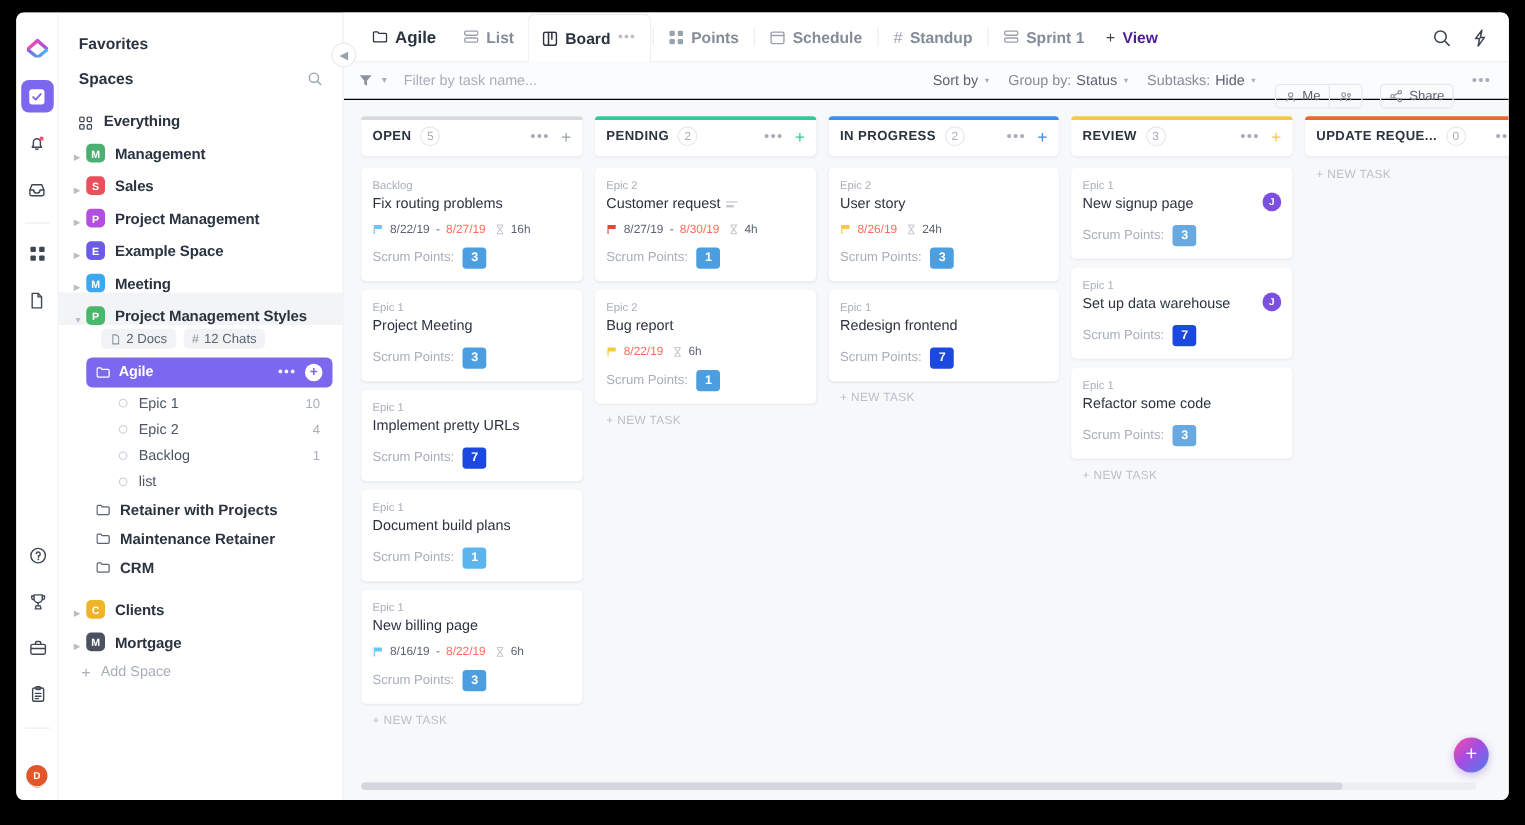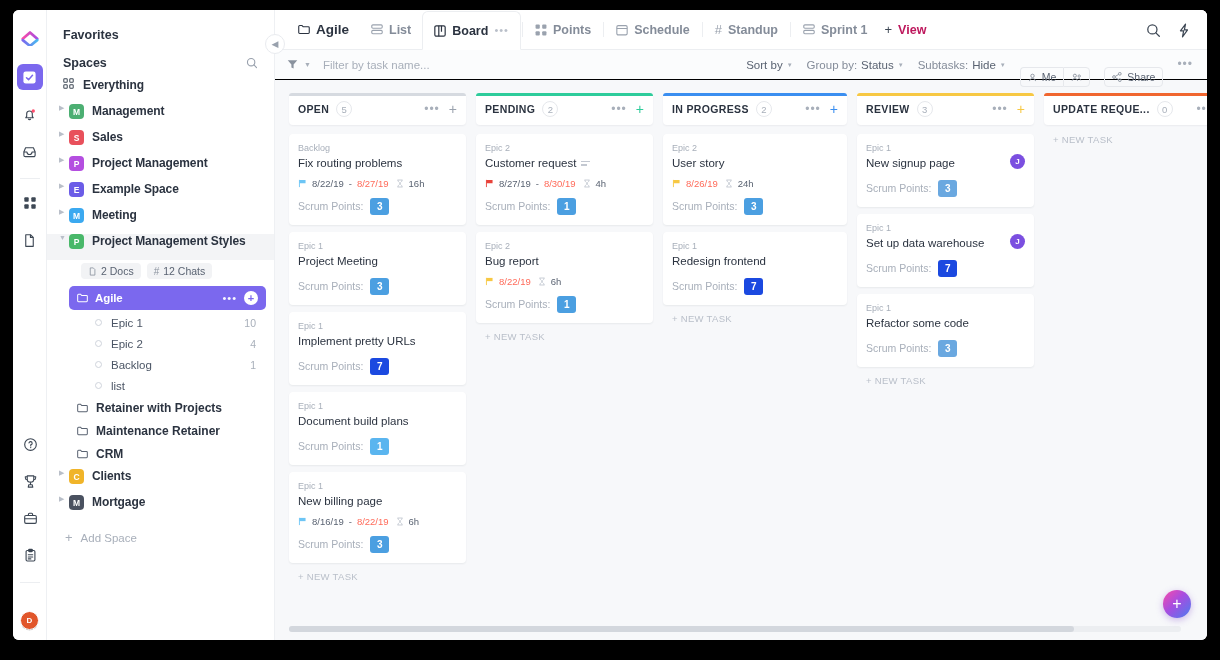--- a/index.html
+++ b/index.html
@@ -25,21 +25,21 @@
   .av1 { background:#404040; left:3px; top:12px; }
   .av2 { background:#e1562b; left:3px; top:11px; }
 
   
   .sidebar { width:228px; flex:0 0 228px; background:#fff; border-right:1px solid #eef0f3;
     position:relative; padding:0 0 0 0; }
   .sb-head { font-size:12.5px; font-weight:700; color:#2b3340; padding:18px 16px 12px 16px; }
   .sb-spaces { display:flex; align-items:center; justify-content:space-between;
     padding:2px 16px 8px 16px;text-align:right; }
   .sb-spaces span { font-size:12.5px; font-weight:700; color:#2b3340; }
-  .sb-row { display:flex; align-items:flex-start; height:26px; padding:0 16px 0 12px;
+  .sb-row { display:flex; align-items:flex-end; height:26px; padding:0 16px 0 12px;
     font-size:12px; color:#2b3340; position:relative; cursor:pointer; }
   .caret { width:10px; flex:0 0 10px; color:#b9bfc9; font-size:7px; line-height:1;
     display:flex; align-items:center; }
   .sq { width:15px; height:15px; border-radius:4px; color:#fff; font-size:8.5px;
     font-weight:700; display:flex; align-items:center; justify-content:center;
     margin-right:8px; flex:0 0 15px; }
   .sb-label { font-weight:700; font-size:12px; letter-spacing:-.1px; }
   .sb-row.sel { background:#f3f4f6; }
   .chips { display:flex; gap:6px; padding:3px 12px 3px 34px; }
   .chip { display:flex; align-items:center; gap:4px; background:#f2f3f5; border-radius:4px;
@@ -452,21 +452,21 @@
           <svg width="12" height="11" viewBox="0 0 13 12" fill="none" stroke="#9aa2ae" stroke-width="1.2">
               <rect x=".8" y="1" width="11.4" height="3.6" rx="1.2"></rect>
               <rect x=".8" y="7" width="11.4" height="3.6" rx="1.2"></rect>
             </svg>
         </span>
         <span class="t">Sprint 1</span>
       </div>
 
       <div class="vt" style="padding-left:6px;">
         <span style="font-size:13px;color:#3d4754;line-height:1;">+</span>
-        <span class="t" style="color:#be185d;">View</span>
+        <span class="t" style="color:#4c1d95;">View</span>
       </div>
 
       <div class="topbar-right">
         <span>
           <svg width="15" height="15" viewBox="0 0 16 16">
               <circle cx="6.8" cy="6.8" r="4.9" fill="none" stroke="#3d4754" stroke-width="1.35"></circle>
               <path d="M10.5 10.5 14.2 14.2" stroke="#3d4754" stroke-width="1.35" stroke-linecap="round"></path>
             </svg>
         </span>
         <span>

